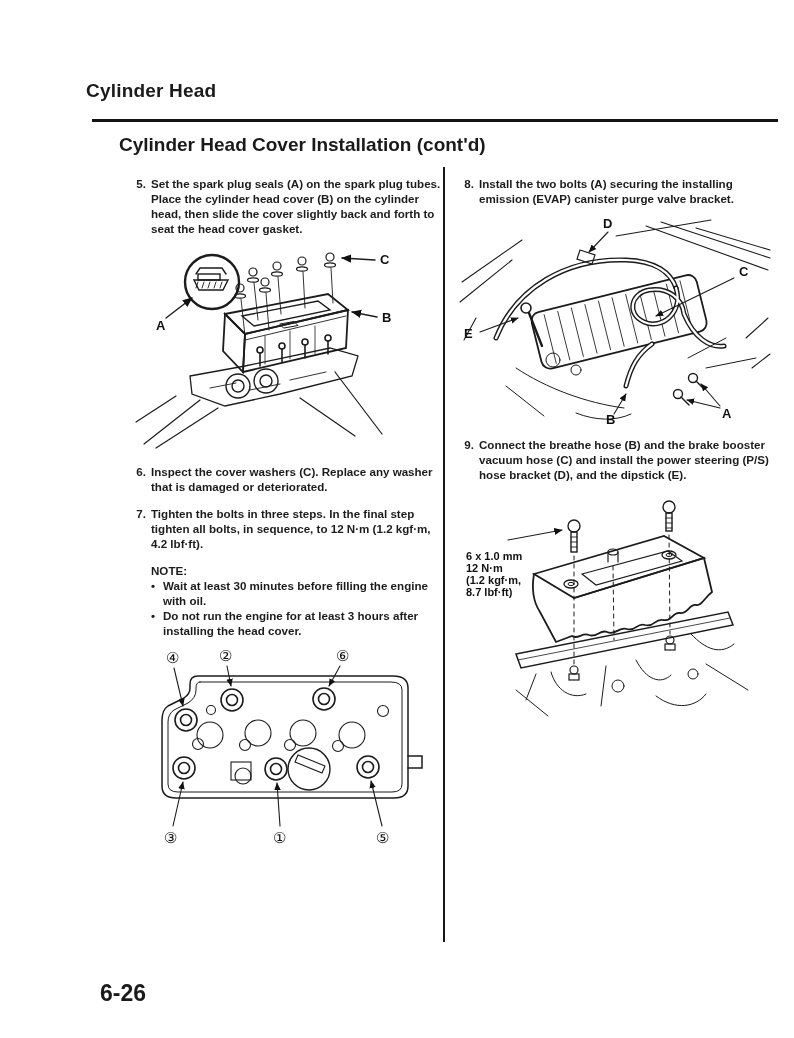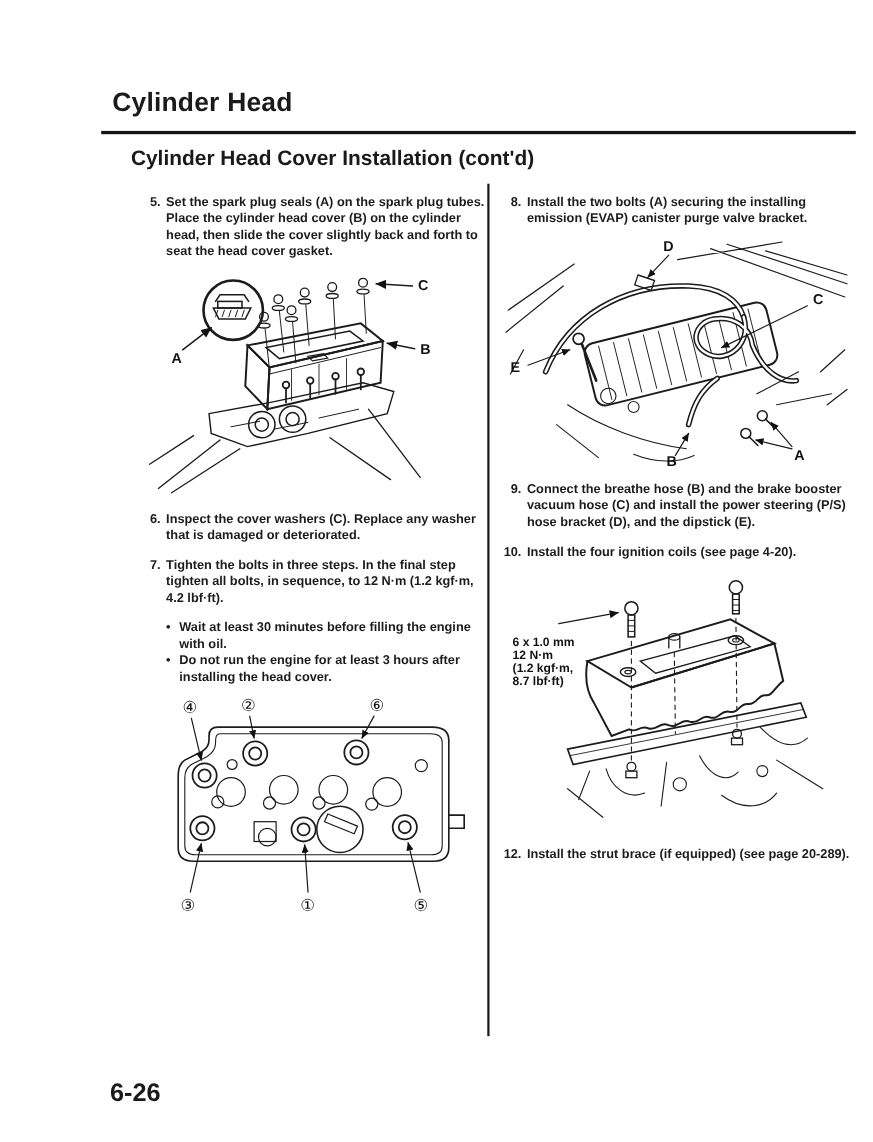--- a/index.html
+++ b/index.html
@@ -1,20 +1,20 @@
 <!DOCTYPE html>
 <html><head>
 <meta charset="utf-8">
 <style>
   html,body{margin:0;padding:0;}
   body{
     width:794px;height:1038px;position:relative;background:#ffffff;
     font-family:"Liberation Sans",sans-serif;color:#1a1a1a;overflow:hidden;
   }
-  .page-title{position:absolute;left:102px;top:80px;font-size:24px;font-weight:bold;letter-spacing:.2px;}
+  .page-title{position:absolute;left:86px;top:80px;font-size:19px;font-weight:bold;letter-spacing:.2px;}
   .head-rule{position:absolute;left:92px;top:119px;width:686px;height:3px;background:#141414;}
   .section-title{position:absolute;left:119px;top:134px;font-size:19px;font-weight:bold;}
   .col-divider{position:absolute;left:443px;top:167px;width:2px;height:775px;background:#161616;}
   .col{position:absolute;top:176px;}
   .col-left{left:128px;width:314px;}
   .col-right{left:456px;width:326px;}
   .step{display:flex;margin-bottom:12px;font-size:11.6px;line-height:15px;font-weight:bold;color:#1c1c1c;}
   .step .num{width:18px;margin-right:5px;text-align:right;flex:none;}
   .step .txt{flex:1;}
   .note{margin:2px 0 10px 23px;font-size:11.6px;line-height:15px;font-weight:bold;color:#1c1c1c;}
@@ -119,20 +119,21 @@
     <span class="num">6.</span>
     <span class="txt">Inspect the cover washers (C). Replace any washer that is damaged or deteriorated.</span>
   </div>
 
   <div class="step">
     <span class="num">7.</span>
     <span class="txt">Tighten the bolts in three steps. In the final step tighten all bolts, in sequence, to 12 N·m (1.2 kgf·m, 4.2 lbf·ft).</span>
   </div>
 
   <div class="note">
+    <div>NOTE:</div>
     <div class="bullet">
       <span class="dot">•</span>
       <span>Wait at least 30 minutes before filling the engine with oil.</span>
     </div>
     <div class="bullet">
       <span class="dot">•</span>
       <span>Do not run the engine for at least 3 hours after installing the head cover.</span>
     </div>
   </div>
 
@@ -268,24 +269,20 @@
       <text class="lbl" x="150" y="206">B</text>
       <text class="lbl" x="266" y="200">A</text>
     </svg>
   </div>
 
   <div class="step">
     <span class="num">9.</span>
     <span class="txt">Connect the breathe hose (B) and the brake booster vacuum hose (C) and install the power steering (P/S) hose bracket (D), and the dipstick (E).</span>
   </div>
 
-  <div class="step">
-    <span class="num">10.</span>
-    <span class="txt">Install the four ignition coils (see page 4-20).</span>
-  </div>
 
 
   <div class="fig" style="width:322px;height:238px;margin:4px 0 10px 0;">
     <svg viewBox="0 0 322 238" width="322" height="238">
       <defs>
         <marker id="ah4" markerWidth="8" markerHeight="8" refX="6.5" refY="3" orient="auto">
           <path d="M0,0 L7,3 L0,6 Z" fill="#111"></path>
         </marker>
       </defs>
       <g fill="none" stroke="#1c1c1c" stroke-linecap="round">
@@ -335,19 +332,15 @@
             <circle cx="237" cy="180" r="5"></circle>
         </g>
       </g>
       <text class="torque" x="10" y="66">6 x 1.0 mm</text>
       <text class="torque" x="10" y="78">12 N·m</text>
       <text class="torque" x="10" y="90">(1.2 kgf·m,</text>
       <text class="torque" x="10" y="102">8.7 lbf·ft)</text>
     </svg>
   </div>
 
-  <div class="step">
-    <span class="num">12.</span>
-    <span class="txt">Install the strut brace (if equipped) (see page 20-289).</span>
-  </div>
 </div>
 
 <div class="page-number">6-26</div>
 
 </body></html>

